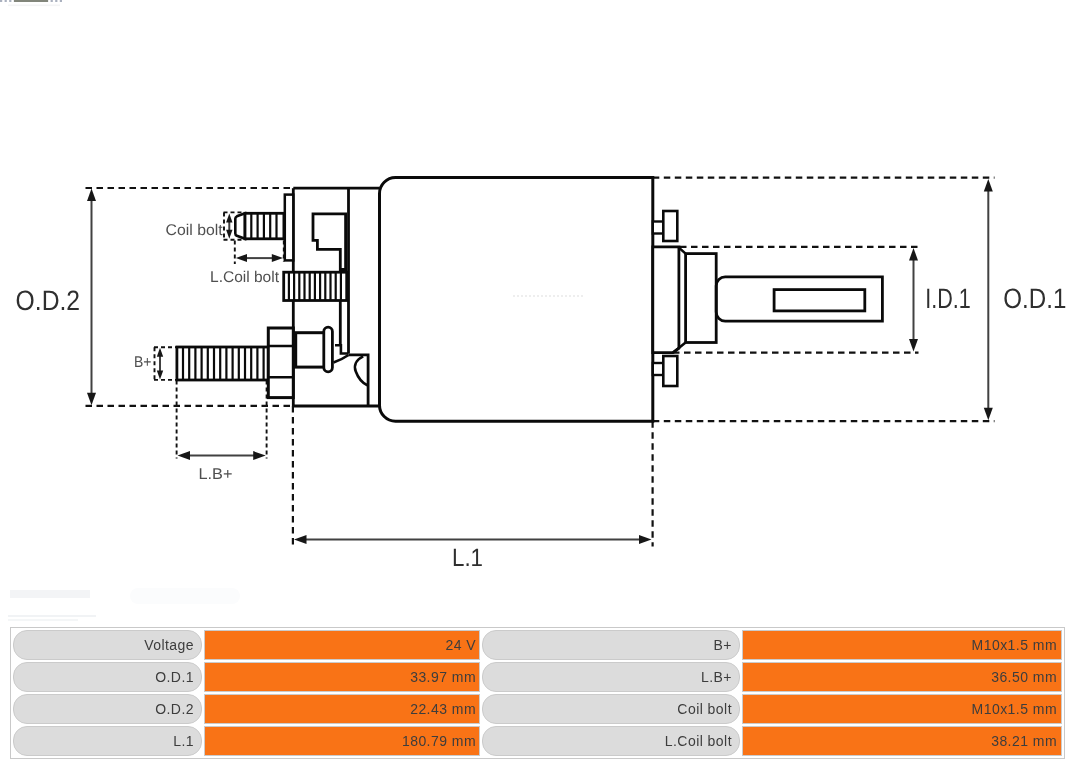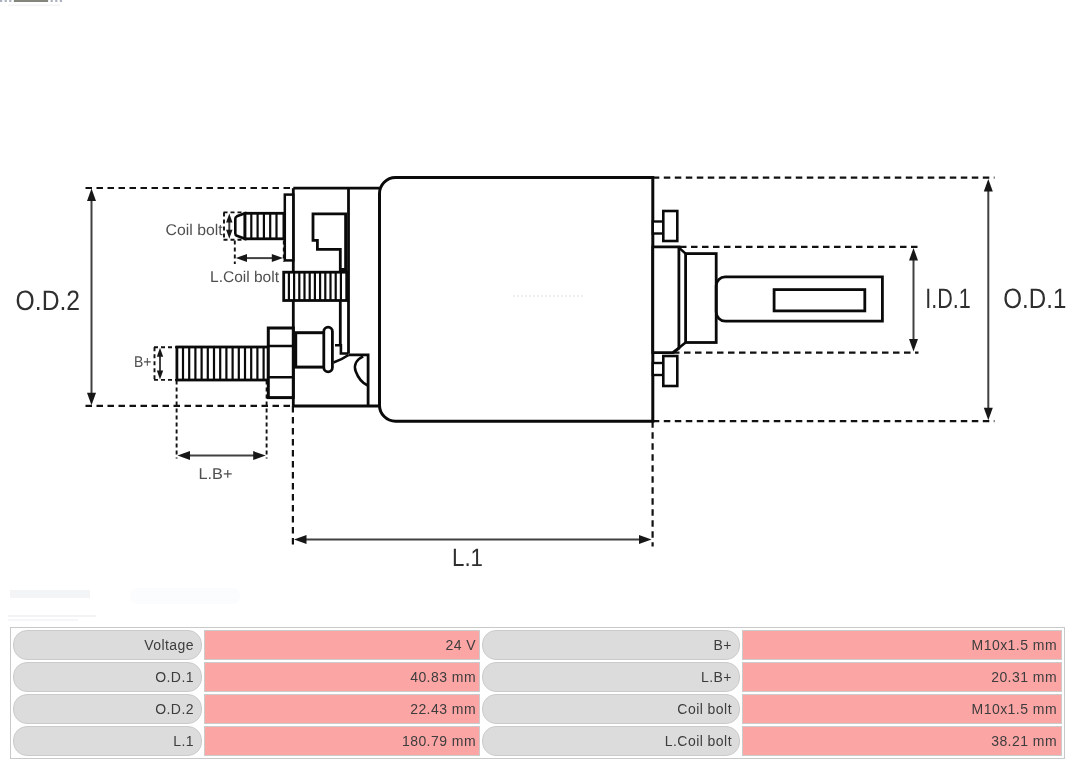--- a/index.html
+++ b/index.html
@@ -8,21 +8,21 @@
   #diagram{position:absolute;left:0;top:0;transform:translateZ(0);}
   table.spec{position:absolute;left:10px;top:627px;width:1055px;transform:translateZ(0);
       border-collapse:separate;border-spacing:2px;border:1px solid #c9c9c9;
       table-layout:fixed;}
   table.spec td{border:1px solid #cbcbcb;height:26px;padding:1px 7px 1px 0;
       font-size:14px;letter-spacing:0.45px;color:#3d3d3d;text-align:right;vertical-align:middle;
       white-space:nowrap;overflow:hidden;}
   table.spec td:nth-child(2){padding-right:3px;}
   table.spec td:nth-child(4){padding-right:4px;margin-top:17px;}
   td.lab{background:#dcdcdc;border-radius:14px;}
-  td.val{background:#fca5a5;}
+  td.val{background:#f97316;}
 </style>
 </head>
 <body>
 <div id="page">
 <svg id="diagram" text-rendering="geometricPrecision" width="1080" height="767" viewBox="0 0 1080 767">
 
   <g>
     <rect x="0" y="0" width="64" height="2.5" fill="none"></rect>
     <line x1="0" y1="1" x2="64" y2="1" stroke="#aab1bf" stroke-width="2" stroke-dasharray="2.2 2.4"></line>
     <rect x="14" y="0" width="34" height="2" fill="#82867b"></rect>
@@ -205,23 +205,23 @@
   </colgroup>
   <tbody>
         <tr>
     <td class="lab">Voltage</td>
           <td class="val">24 V</td>
     <td class="lab">B+</td>
           <td class="val">M10x1.5 mm</td>
   </tr>
   <tr>
     <td class="lab">O.D.1</td>
-          <td class="val">40.83 mm</td>
+          <td class="val">33.97 mm</td>
     <td class="lab">L.B+</td>
-          <td class="val">20.31 mm</td>
+          <td class="val">36.50 mm</td>
   </tr>
   <tr>
     <td class="lab">O.D.2</td>
           <td class="val">22.43 mm</td>
     <td class="lab">Coil bolt</td>
           <td class="val">M10x1.5 mm</td>
   </tr>
   <tr>
     <td class="lab">L.1</td>
           <td class="val">180.79 mm</td>

